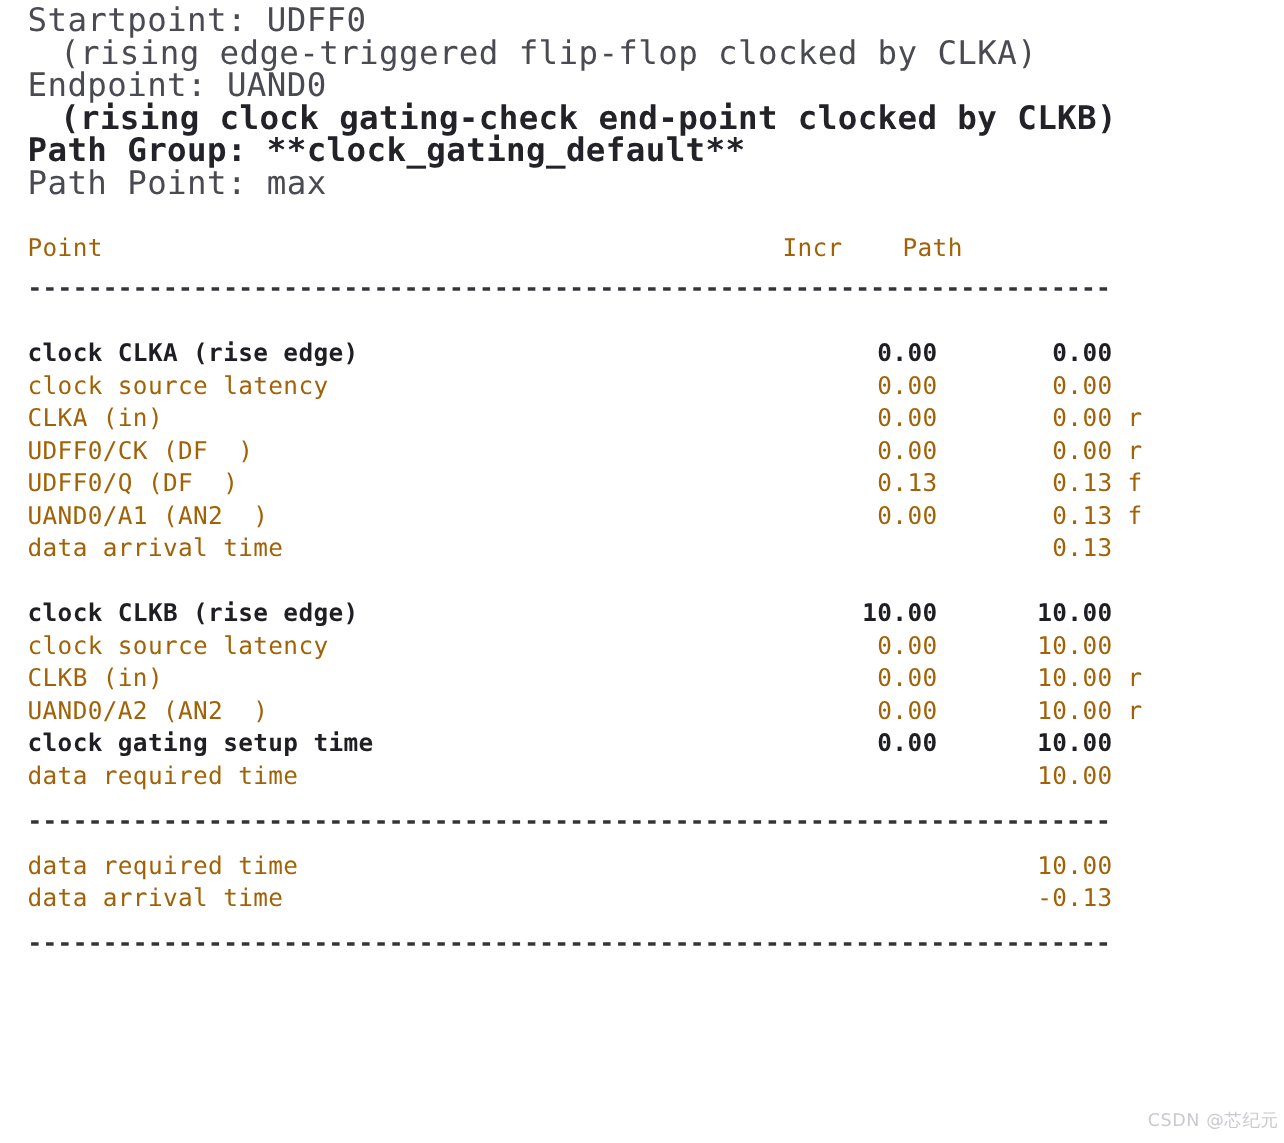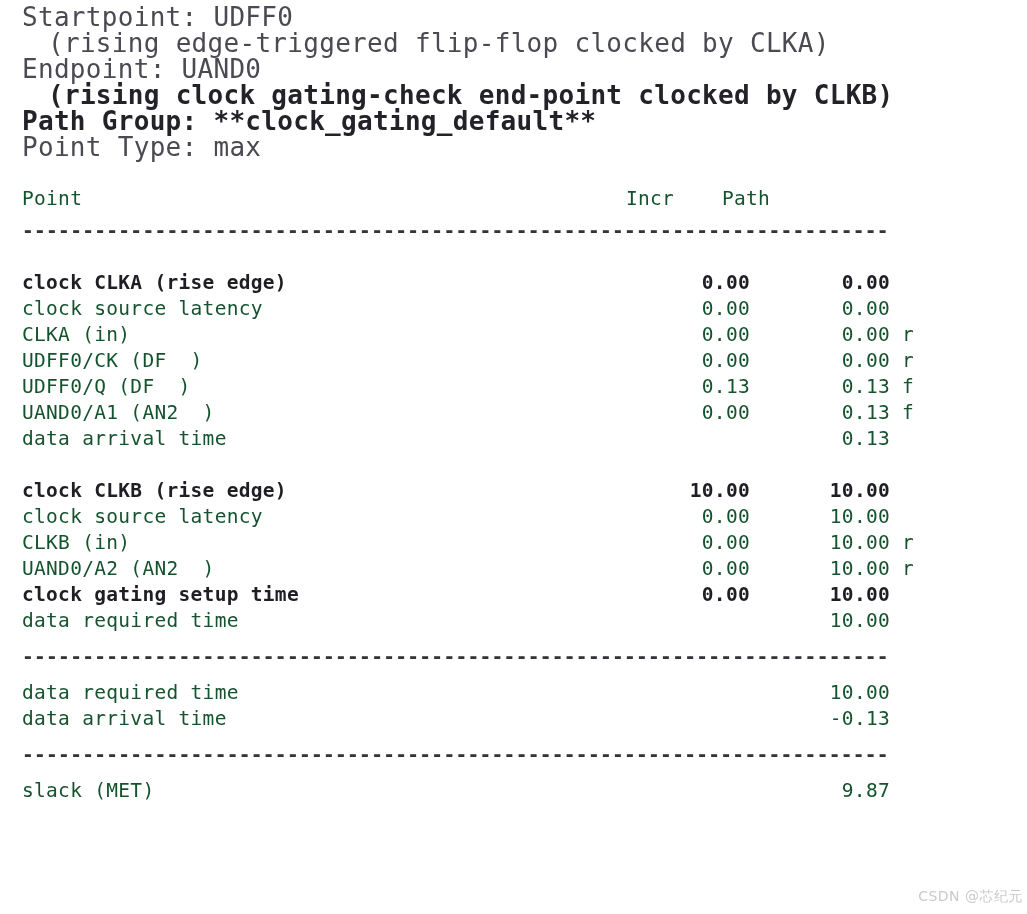--- a/index.html
+++ b/index.html
@@ -48,21 +48,21 @@
   
   .preamble .line { height: 26px; }
 
   
   .row {
     position: relative;
     height: 26px;
     line-height: 26px;
     font-size: 19.5px;
     letter-spacing: 0.3px;
-    color: #14532d;
+    color: #a16207;
     white-space: pre;
   }
   .row.bold,
   .row .cell.bold {
     font-weight: bold;
     color: #1e1e24;
   }
   .cell {
     position: absolute;
     top: 0;
@@ -113,21 +113,21 @@
 
 <div id="report">
   <div class="rpt-body">
 
     <div class="preamble">
       <div class="line">Startpoint: UDFF0</div>
       <div class="line indent">(rising edge-triggered flip-flop clocked by CLKA)</div>
       <div class="line">Endpoint: UAND0</div>
       <div class="line indent bold">(rising clock gating-check end-point clocked by CLKB)</div>
       <div class="line bold">Path Group: **clock_gating_default**</div>
-      <div class="line">Point Type: max</div>
+      <div class="line">Path Point: max</div>
     </div>
 
     <div class="gap-26"></div>
 
     <div class="row colhead">
       <span class="cell point">Point</span>
       <span class="cell incr">Incr</span>
       <span class="cell path">Path</span>
     </div>
 
@@ -163,20 +163,17 @@
 
     <div id="summary-block">
         <div class="row"><span class="cell point">data required time</span><span class="cell incr"></span><span class="cell path">10.00</span><span class="cell flag"></span></div>
         <div class="row"><span class="cell point">data arrival time</span><span class="cell incr"></span><span class="cell path">-0.13</span><span class="cell flag"></span></div>
       </div>
 
     <div class="gap-10"></div>
     <div class="sep">------------------------------------------------------------------------</div>
     <div class="gap-10"></div>
 
-    <div id="slack-row">
-        <div class="row"><span class="cell point">slack (MET)</span><span class="cell incr"></span><span class="cell path">9.87</span><span class="cell flag"></span></div>
-      </div>
 
   </div>
 
   <div id="watermark">CSDN @芯纪元</div>
 </div>
 
 </body></html>

